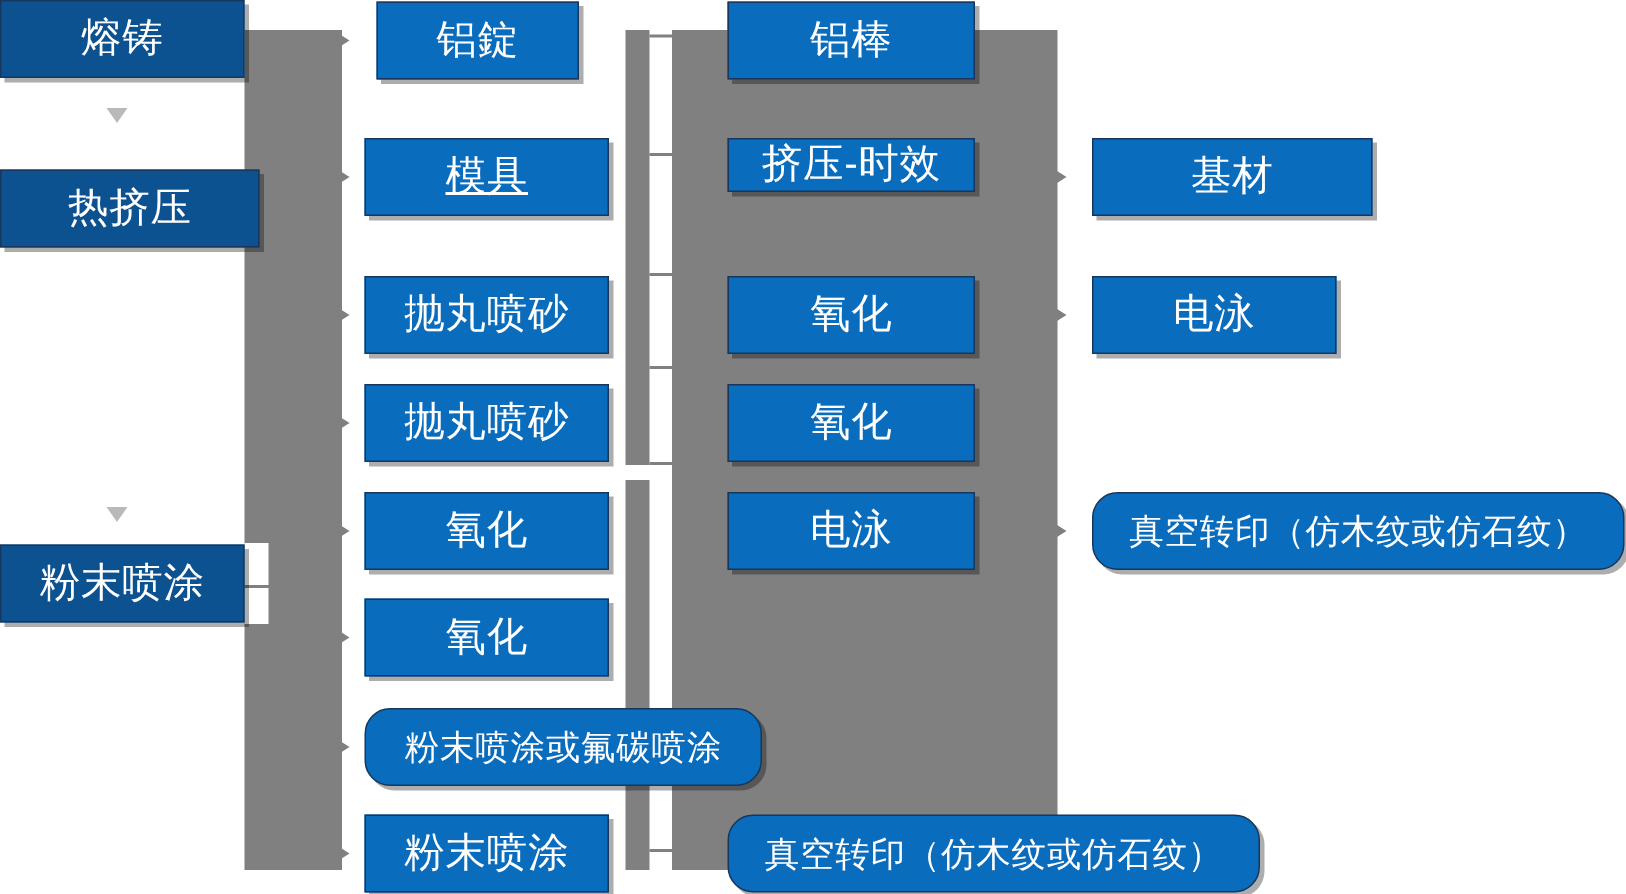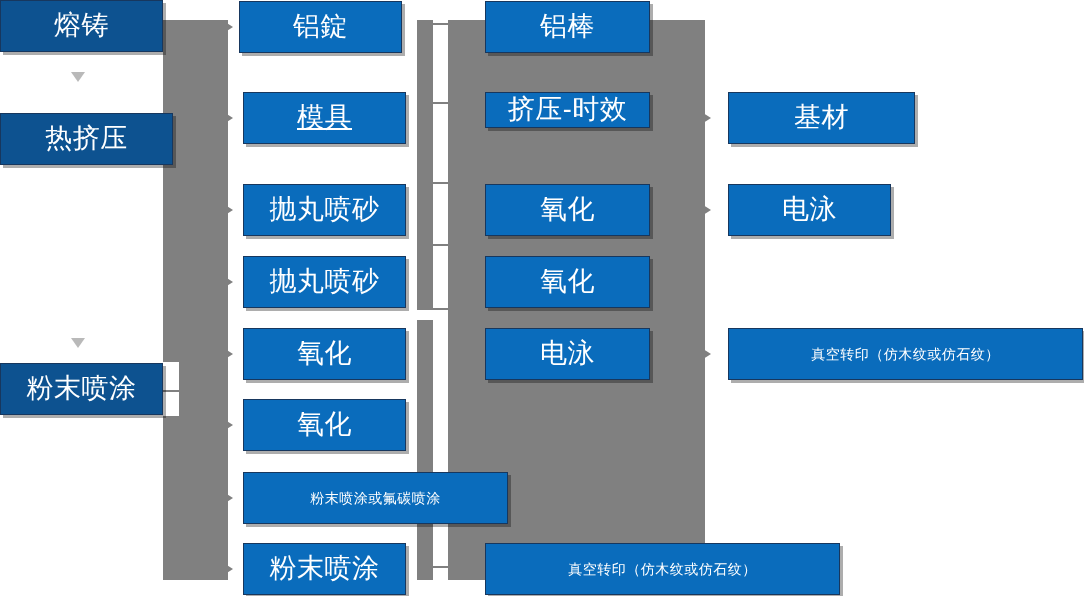--- a/index.html
+++ b/index.html
@@ -62,21 +62,22 @@
     border: 1px solid #17375e;
     box-shadow: 3px 3px 0 rgba(0,0,0,0.32);
   }
   .node.dark {
     background: #0d5290;
   }
   .node.mid {
     background: #0a6cbc;
   }
   .node.wide-text {
-    font-size: 14px;
+    font-size: 23px;
+    border-radius: 17px;
   }
 </style>
 </head>
 <body>
 
 <div id="canvas">
 
   <div class="gray" style="left:163px; top:20px; width:65px; height:560px;"></div>
 
   <div style="position:absolute; left:163px; top:362px; width:16px; height:54px; background:#ffffff;"></div>
@@ -114,21 +115,21 @@
   <div class="node dark" style="left:0px; top:0px; width:163px; height:52px;">
     <span>熔铸</span>
   </div>
   <div class="node dark" style="left:0px; top:92px; width:173px; height:52px;margin-top:21px;">
     <span>热挤压</span>
   </div>
   <div class="node dark" style="left:0px; top:363px; width:163px; height:52px;">
     <span>粉末喷涂</span>
   </div>
 
-  <div class="node mid" style="left:239px; top:1px; width:163px; height:52px;">
+  <div class="node mid" style="left:251px; top:1px; width:135px; height:52px;">
     <span>铝錠</span>
   </div>
   <div class="node mid" style="left:243px; top:92px; width:163px; height:52px;text-decoration:underline;">
     <span>模具</span>
   </div>
   <div class="node mid" style="left:243px; top:184px; width:163px; height:52px;">
     <span>抛丸喷砂</span>
   </div>
   <div class="node mid" style="left:243px; top:256px; width:163px; height:52px;">
     <span>抛丸喷砂</span>

